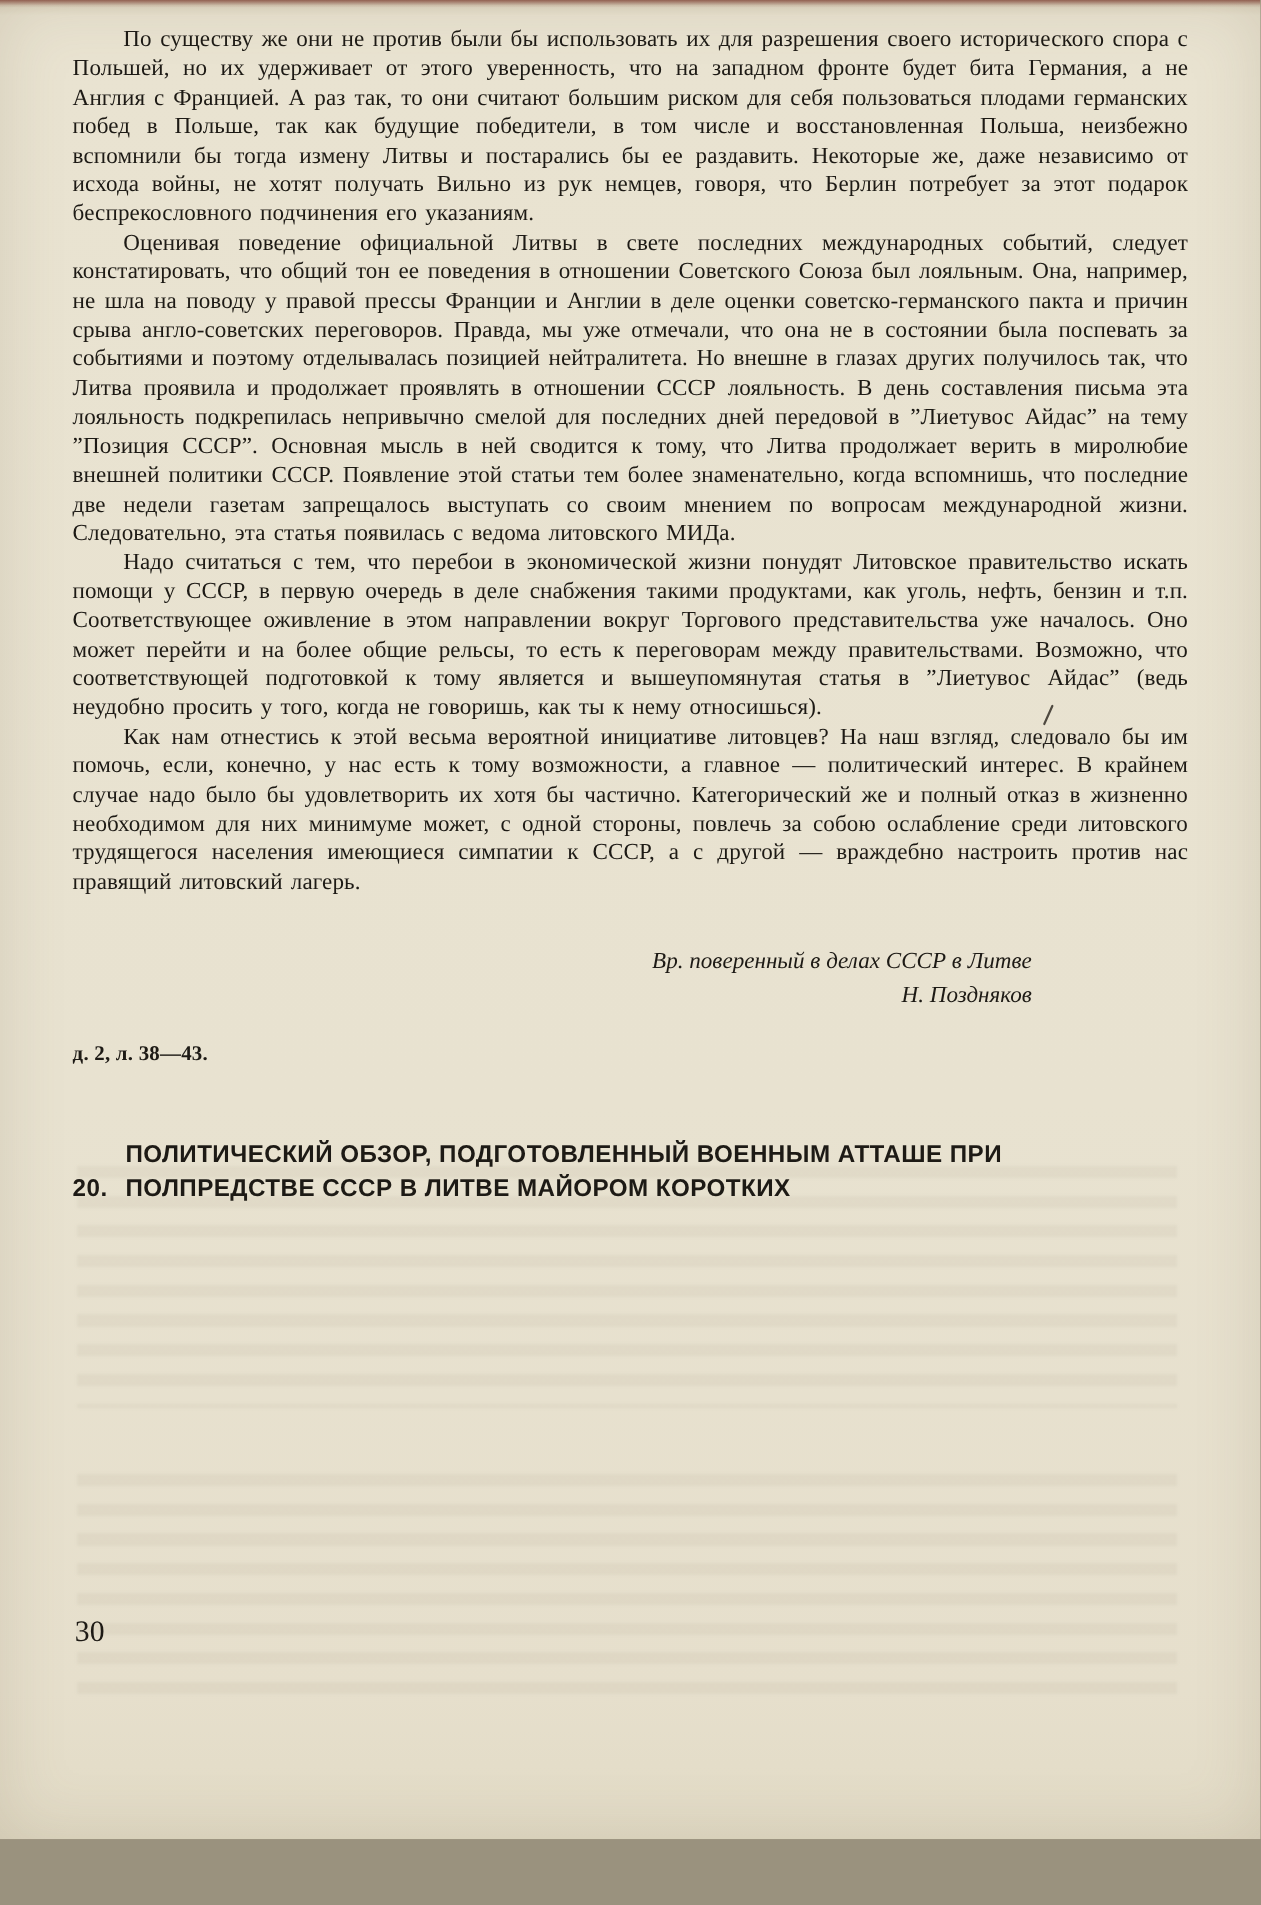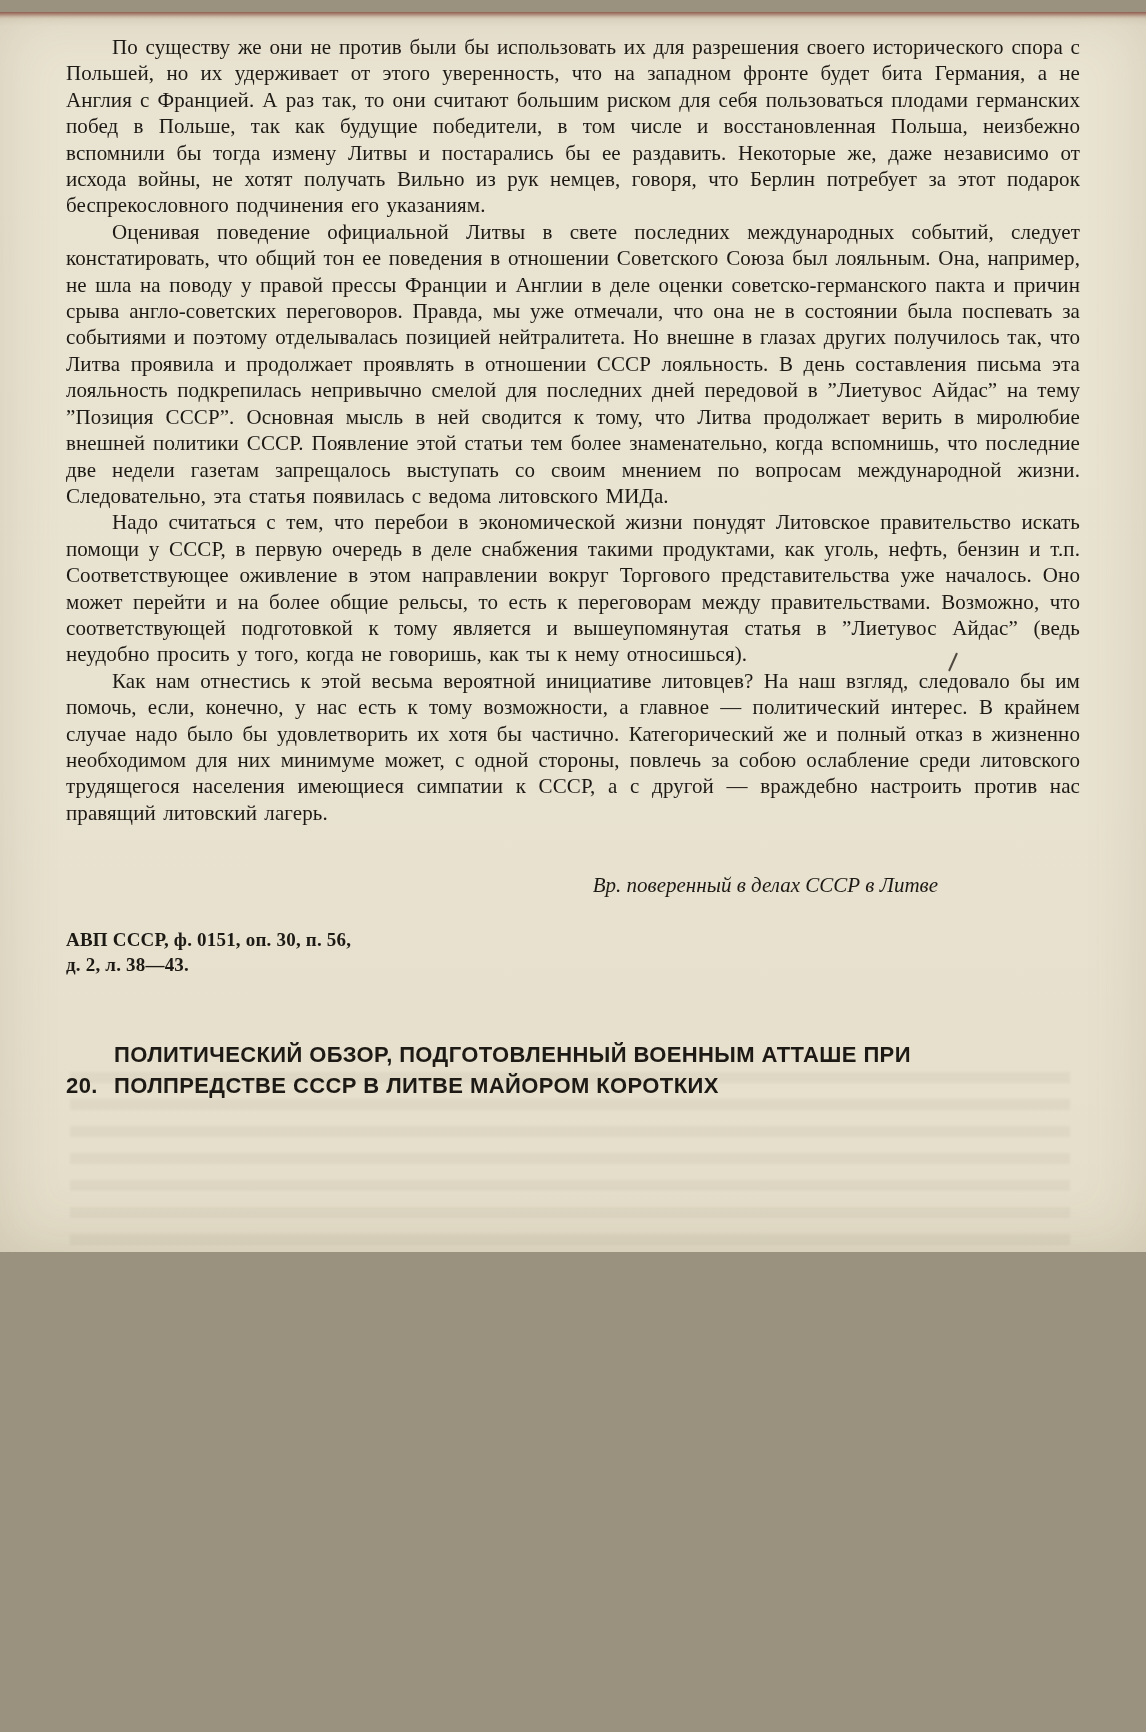--- a/index.html
+++ b/index.html
@@ -3,22 +3,22 @@
 <meta charset="utf-8">
 <style>
   html, body {
     margin: 0;
     padding: 0;
     background: #9a927e;
   }
   .page {
     position: relative;
     width: 1146px;
-    height: 1240px;
-    margin: 12px auto;
+    height: 1672px;
+    margin: 0 auto;
     background:
       linear-gradient(180deg, #d9d0ba 0, #e9e3d1 14px, #e8e2d0 60%, #e6dfcc 92%, #e2dbc6 100%);
     box-shadow: inset 0 0 60px rgba(120,105,75,0.18);
     overflow: hidden;
     color: #1d1a15;
     font-family: "Liberation Serif", "DejaVu Serif", serif;
   }
   .scan-edge-top {
     position: absolute;
     top: 0; left: 0; right: 0;
@@ -102,47 +102,47 @@
     font-size: 20px;
     line-height: 26px;
     padding-right: 2px;
     font-weight: bold;
   }
   .after-date {
     margin-top: 36px;
   }
   .page-number {
     position: absolute;
-    top: 1552px;
+    top: 1468px;
     left: 68px;
-    font-size: 21px;
+    font-size: 27px;
     font-family: "Liberation Serif", "DejaVu Serif", serif;
   }
 </style>
 </head>
 <body>
 
 <div class="page">
   <div class="scan-edge-top"></div>
   <div class="bleed-ghost bleed-a"></div>
   <div class="bleed-ghost bleed-b"></div>
   <div class="stray-mark"></div>
 
   <div class="content">
     <p class="body-para">По существу же они не против были бы использовать их для разрешения своего исторического спора с Польшей, но их удерживает от этого уверенность, что на западном фронте будет бита Германия, а не Англия с Францией. А раз так, то они считают большим риском для себя пользоваться плодами германских побед в Польше, так как будущие победители, в том числе и восстановленная Польша, неизбежно вспомнили бы тогда измену Литвы и постарались бы ее раздавить. Некоторые же, даже независимо от исхода войны, не хотят получать Вильно из рук немцев, говоря, что Берлин потребует за этот подарок беспрекословного подчинения его указаниям.</p>
     <p class="body-para">Оценивая поведение официальной Литвы в свете последних международных событий, следует констатировать, что общий тон ее поведения в отношении Советского Союза был лояльным. Она, например, не шла на поводу у правой прессы Франции и Англии в деле оценки советско-германского пакта и причин срыва англо-советских переговоров. Правда, мы уже отмечали, что она не в состоянии была поспевать за событиями и поэтому отделывалась позицией нейтралитета. Но внешне в глазах других получилось так, что Литва проявила и продолжает проявлять в отношении СССР лояльность. В день составления письма эта лояльность подкрепилась непривычно смелой для последних дней передовой в ”Лиетувос Айдас” на тему ”Позиция СССР”. Основная мысль в ней сводится к тому, что Литва продолжает верить в миролюбие внешней политики СССР. Появление этой статьи тем более знаменательно, когда вспомнишь, что последние две недели газетам запрещалось выступать со своим мнением по вопросам международной жизни. Следовательно, эта статья появилась с ведома литовского МИДа.</p>
     <p class="body-para">Надо считаться с тем, что перебои в экономической жизни понудят Литовское правительство искать помощи у СССР, в первую очередь в деле снабжения такими продуктами, как уголь, нефть, бензин и т.п. Соответствующее оживление в этом направлении вокруг Торгового представительства уже началось. Оно может перейти и на более общие рельсы, то есть к переговорам между правительствами. Возможно, что соответствующей подготовкой к тому является и вышеупомянутая статья в ”Лиетувос Айдас” (ведь неудобно просить у того, когда не говоришь, как ты к нему относишься).</p>
     <p class="body-para">Как нам отнестись к этой весьма вероятной инициативе литовцев? На наш взгляд, следовало бы им помочь, если, конечно, у нас есть к тому возможности, а главное — политический интерес. В крайнем случае надо было бы удовлетворить их хотя бы частично. Категорический же и полный отказ в жизненно необходимом для них минимуме может, с одной стороны, повлечь за собою ослабление среди литовского трудящегося населения имеющиеся симпатии к СССР, а с другой — враждебно настроить против нас правящий литовский лагерь.</p>
 
     <div class="signature">
       <div>Вр. поверенный в делах СССР в Литве</div>
+      <div>Н. Поздняков</div>
     </div>
 
     <div class="archive">
-      <div>АВП СССР, ф. 0151, оп. 30, п. 56,</div>
       <div>д. 2, л. 38—43.</div>
     </div>
 
     <div class="section-heading">
       <span class="num">20.</span>
       <span class="title">ПОЛИТИЧЕСКИЙ ОБЗОР, ПОДГОТОВЛЕННЫЙ ВОЕННЫМ АТТАШЕ ПРИ ПОЛПРЕДСТВЕ СССР В ЛИТВЕ МАЙОРОМ КОРОТКИХ</span>
     </div>
 
 
   </div>

